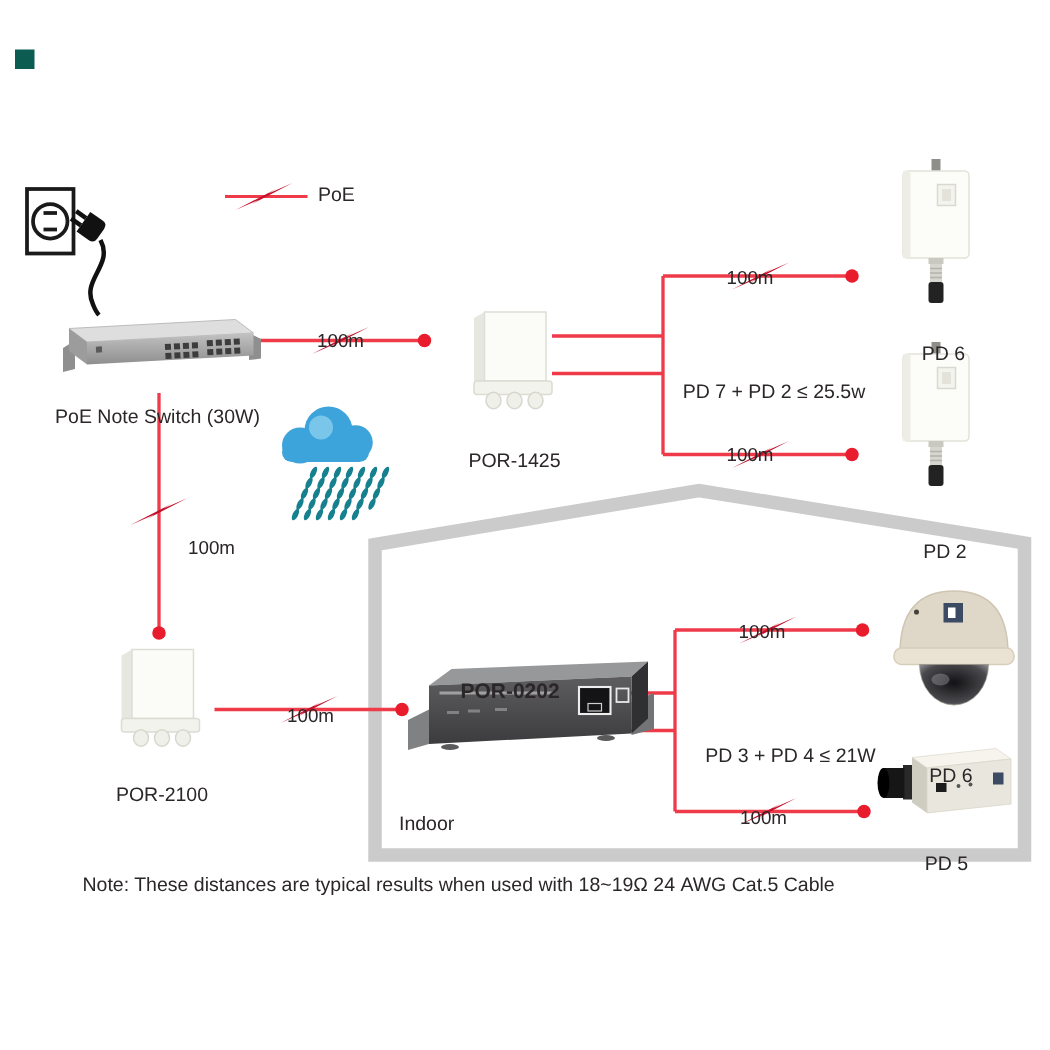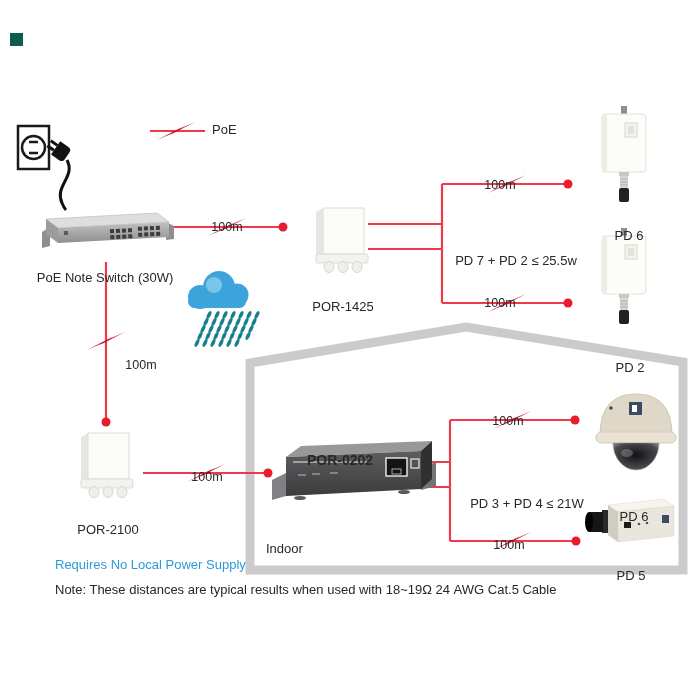--- a/index.html
+++ b/index.html
@@ -255,15 +255,14 @@
   <div class="lbl center" style="left:629px;top:204px;">PD 6</div>
   <div class="lbl center" style="left:630px;top:336px;">PD 2</div>
   <div class="lbl center" style="left:634px;top:485px;">PD 6</div>
   <div class="lbl center" style="left:631px;top:544px;">PD 5</div>
 
   <div class="lbl center" style="left:516px;top:229px;">PD 7 + PD 2 ≤ 25.5w</div>
   <div class="lbl center" style="left:527px;top:472px;">PD 3 + PD 4 ≤ 21W</div>
 
   <div class="lbl" style="left:266px;top:542px;">Indoor</div>
 
-  <div class="lbl blue" style="left:55px;top:558px;">Requires No Local Power Supply</div>
   <div class="lbl" style="left:55px;top:583px;">Note: These distances are typical results when used with 18~19Ω 24 AWG Cat.5 Cable</div>
 </div>
 
 </body></html>

